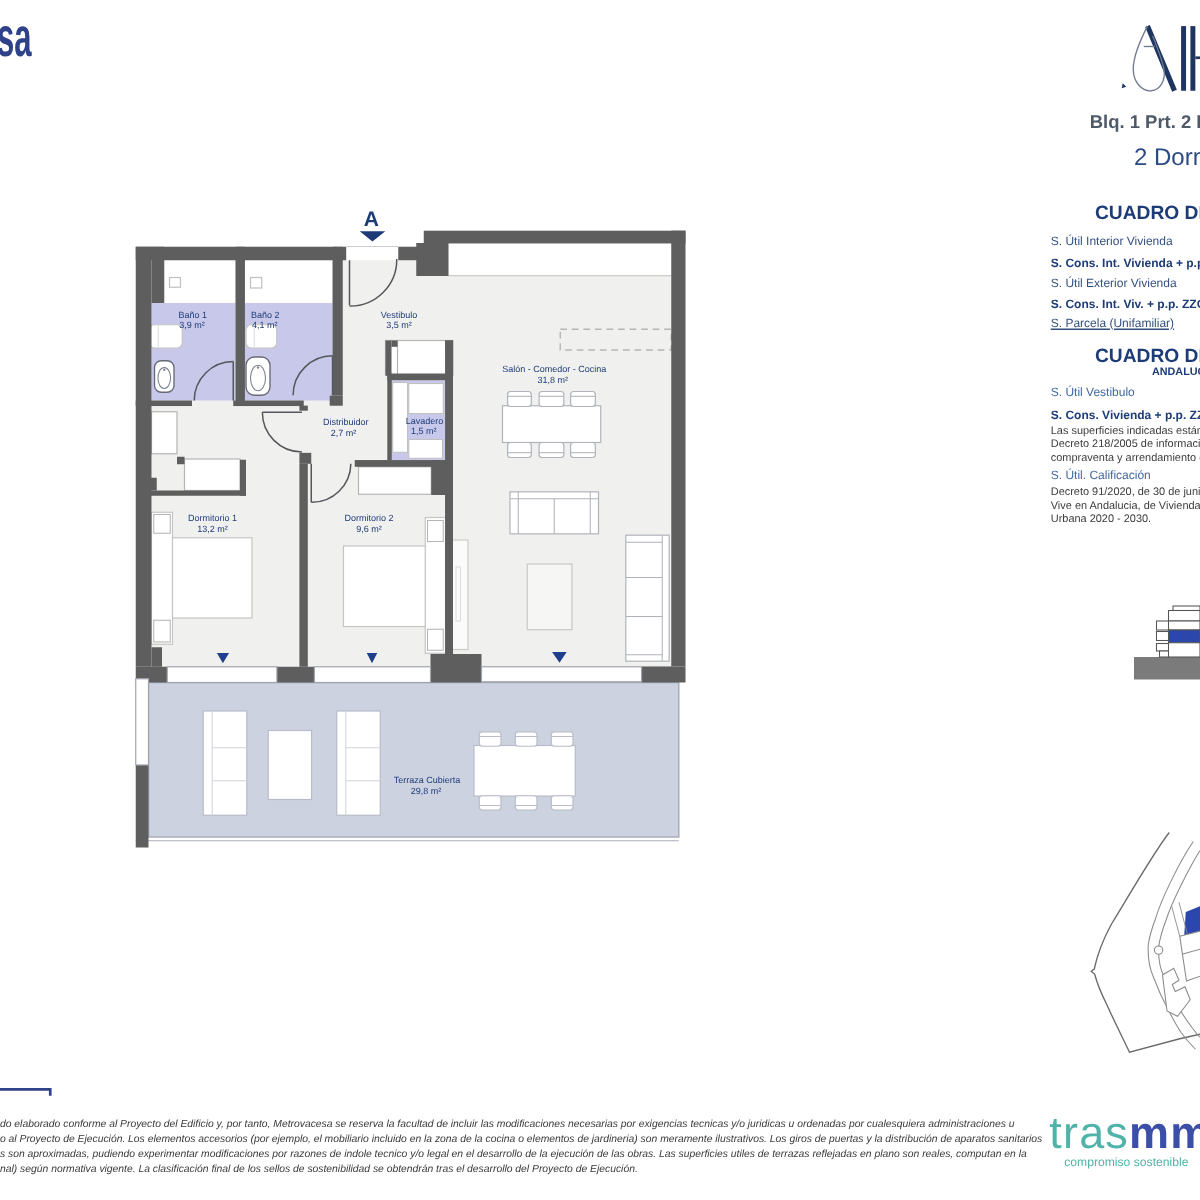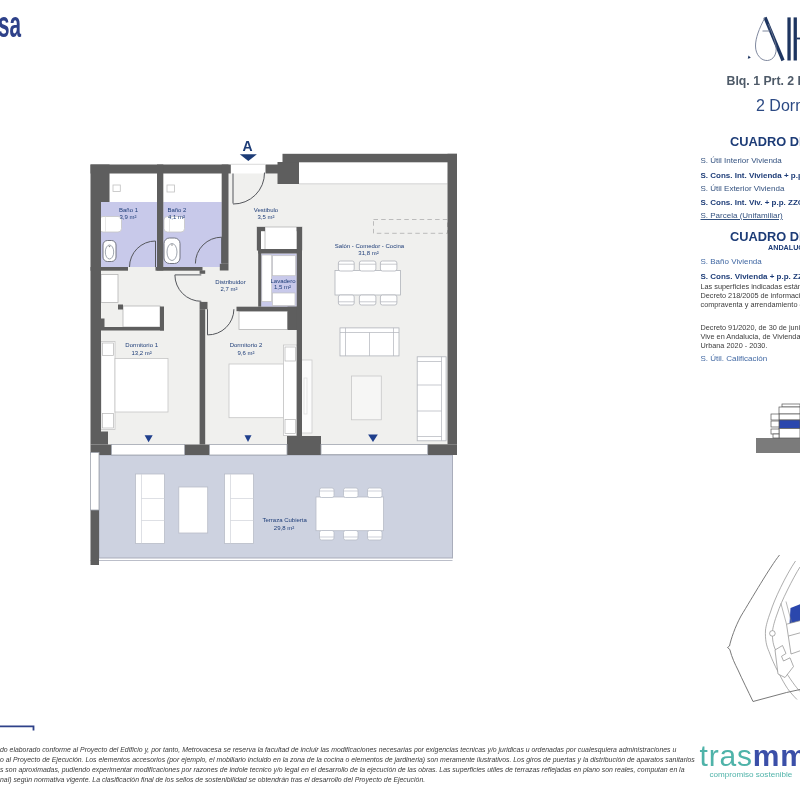--- a/index.html
+++ b/index.html
@@ -437,26 +437,26 @@
 <div class="abs" style="left:700.5px;top:155.8px;font-size:8px;color:#33517f;text-align:right;">S. Útil Interior Vivienda</div>
 <div class="abs" style="left:700.5px;top:170.8px;font-size:8px;font-weight:bold;color:#1d3c77;">S. Cons. Int. Vivienda + p.p. ZZCC</div>
 <div class="abs" style="left:700.5px;top:184px;font-size:8px;color:#33517f;">S. Útil Exterior Vivienda</div>
 <div class="abs" style="left:700.5px;top:197.8px;font-size:8px;font-weight:bold;color:#1d3c77;">S. Cons. Int. Viv. + p.p. ZZCC</div>
 <div class="abs" style="left:700.5px;top:210.8px;font-size:8px;color:#33517f;text-decoration:underline;">S. Parcela (Unifamiliar)</div>
 
 <div class="abs" style="left:730px;top:229px;font-size:12.8px;font-weight:bold;color:#1d3c77;">CUADRO DE SUPERFICIES</div>
 
 <div class="abs" style="left:768px;top:242.5px;font-size:7.2px;font-weight:bold;color:#1d3c77;">ANDALUCÍA DECRETO</div>
 
-<div class="abs" style="left:700.5px;top:256.7px;font-size:8px;color:#4168a3;">S. Baño Vivienda</div>
+<div class="abs" style="left:700.5px;top:256.7px;font-size:8px;color:#4168a3;">S. Útil Vestibulo</div>
 <div class="abs" style="left:700.5px;top:271.8px;font-size:8px;font-weight:bold;color:#1d3c77;">S. Cons. Vivienda + p.p. ZZCC</div>
 
 <div class="abs" style="left:700.5px;top:282.3px;font-size:7.3px;color:#3c3c3c;line-height:9px;">Las superficies indicadas están expresadas según el<br>Decreto 218/2005 de información al consumidor en la<br>compraventa y arrendamiento de viviendas.</div>
 
-<div class="abs" style="left:700.5px;top:311.8px;font-size:8px;color:#4168a3;margin-top:42px;">S. Útil. Calificación</div>
+<div class="abs" style="left:700.5px;top:311.8px;font-size:8px;color:#4168a3;">S. Útil. Calificación</div>
 
 <div class="abs" style="left:700.5px;top:323.3px;font-size:7.3px;color:#3c3c3c;line-height:9px;">Decreto 91/2020, de 30 de junio, del Plan<br>Vive en Andalucia, de Vivienda y Agenda<br>Urbana 2020 - 2030.</div>
 
 <svg class="abs" style="left:740px;top:395px" width="60" height="62" viewBox="0 0 60 62">
 
   <g>
       <rect x="16" y="43" width="44" height="15" fill="#7b7b7b"></rect>
     </g>
 
   <g stroke="#555555" stroke-width="0.7">

